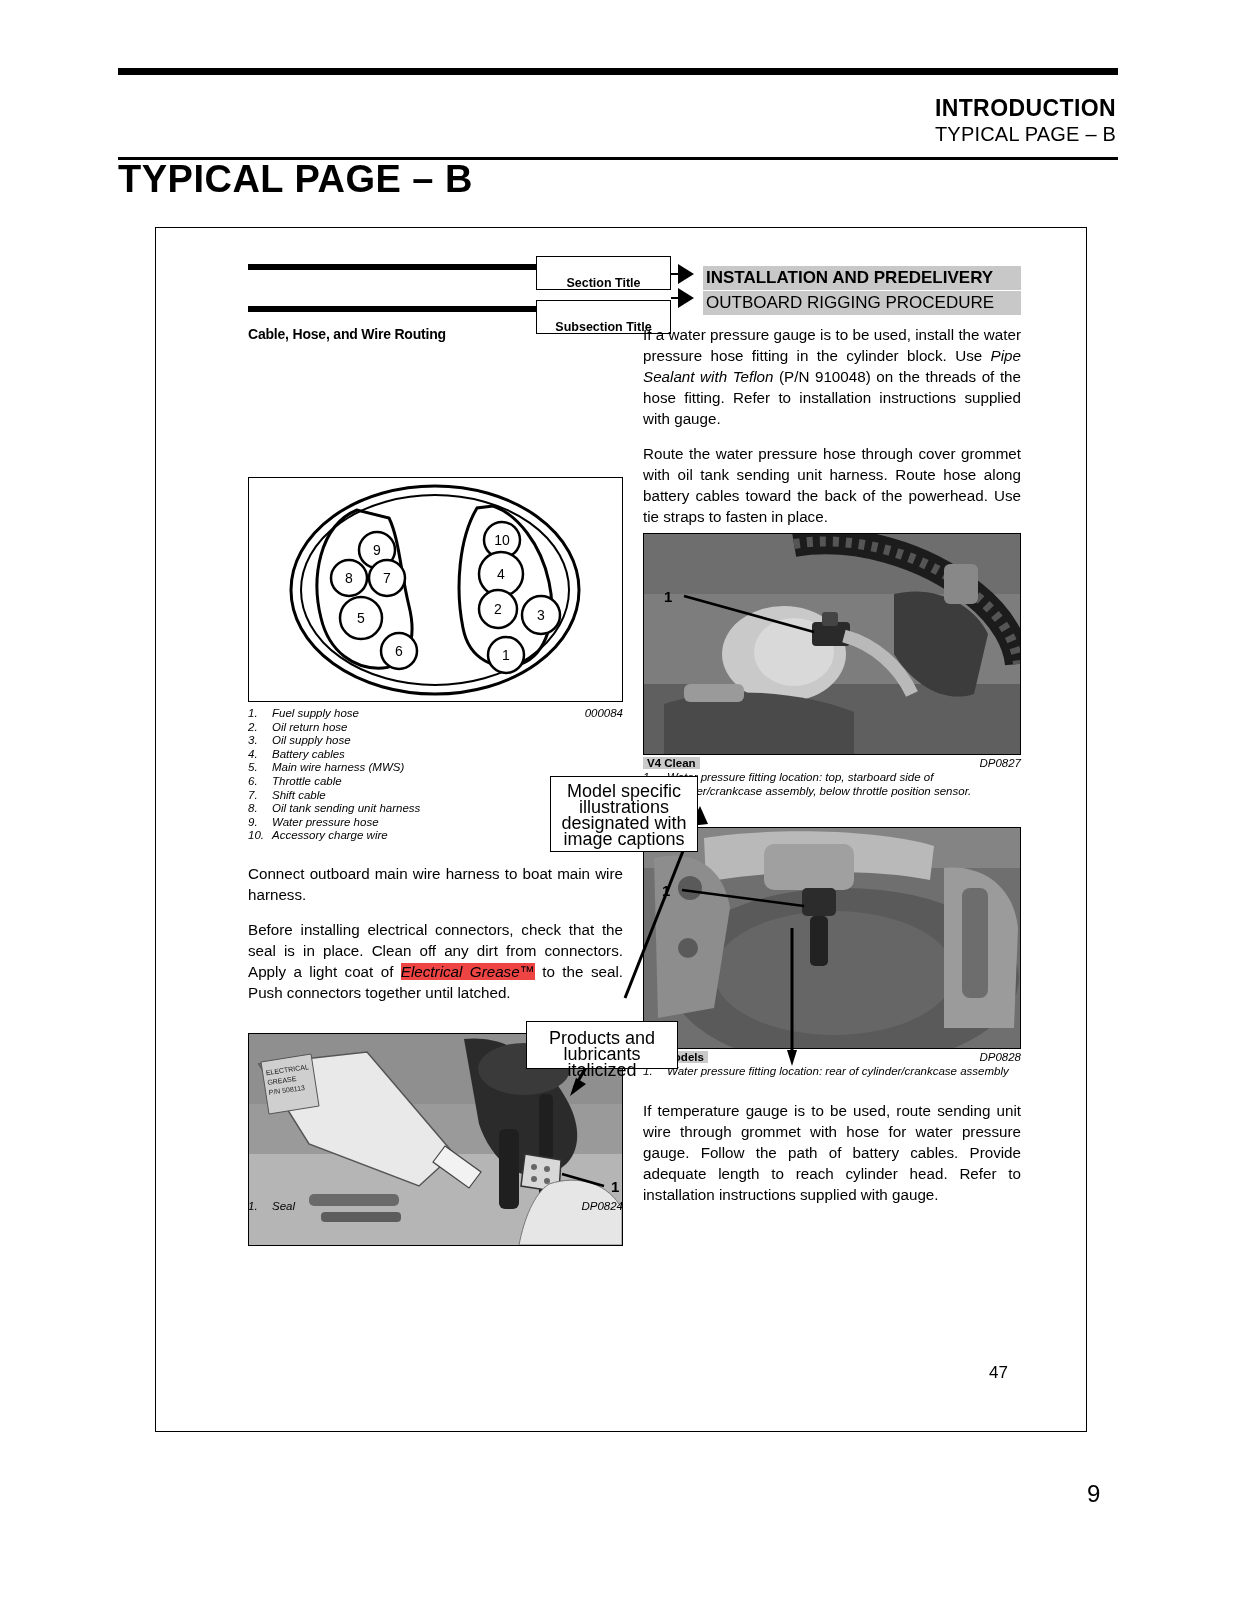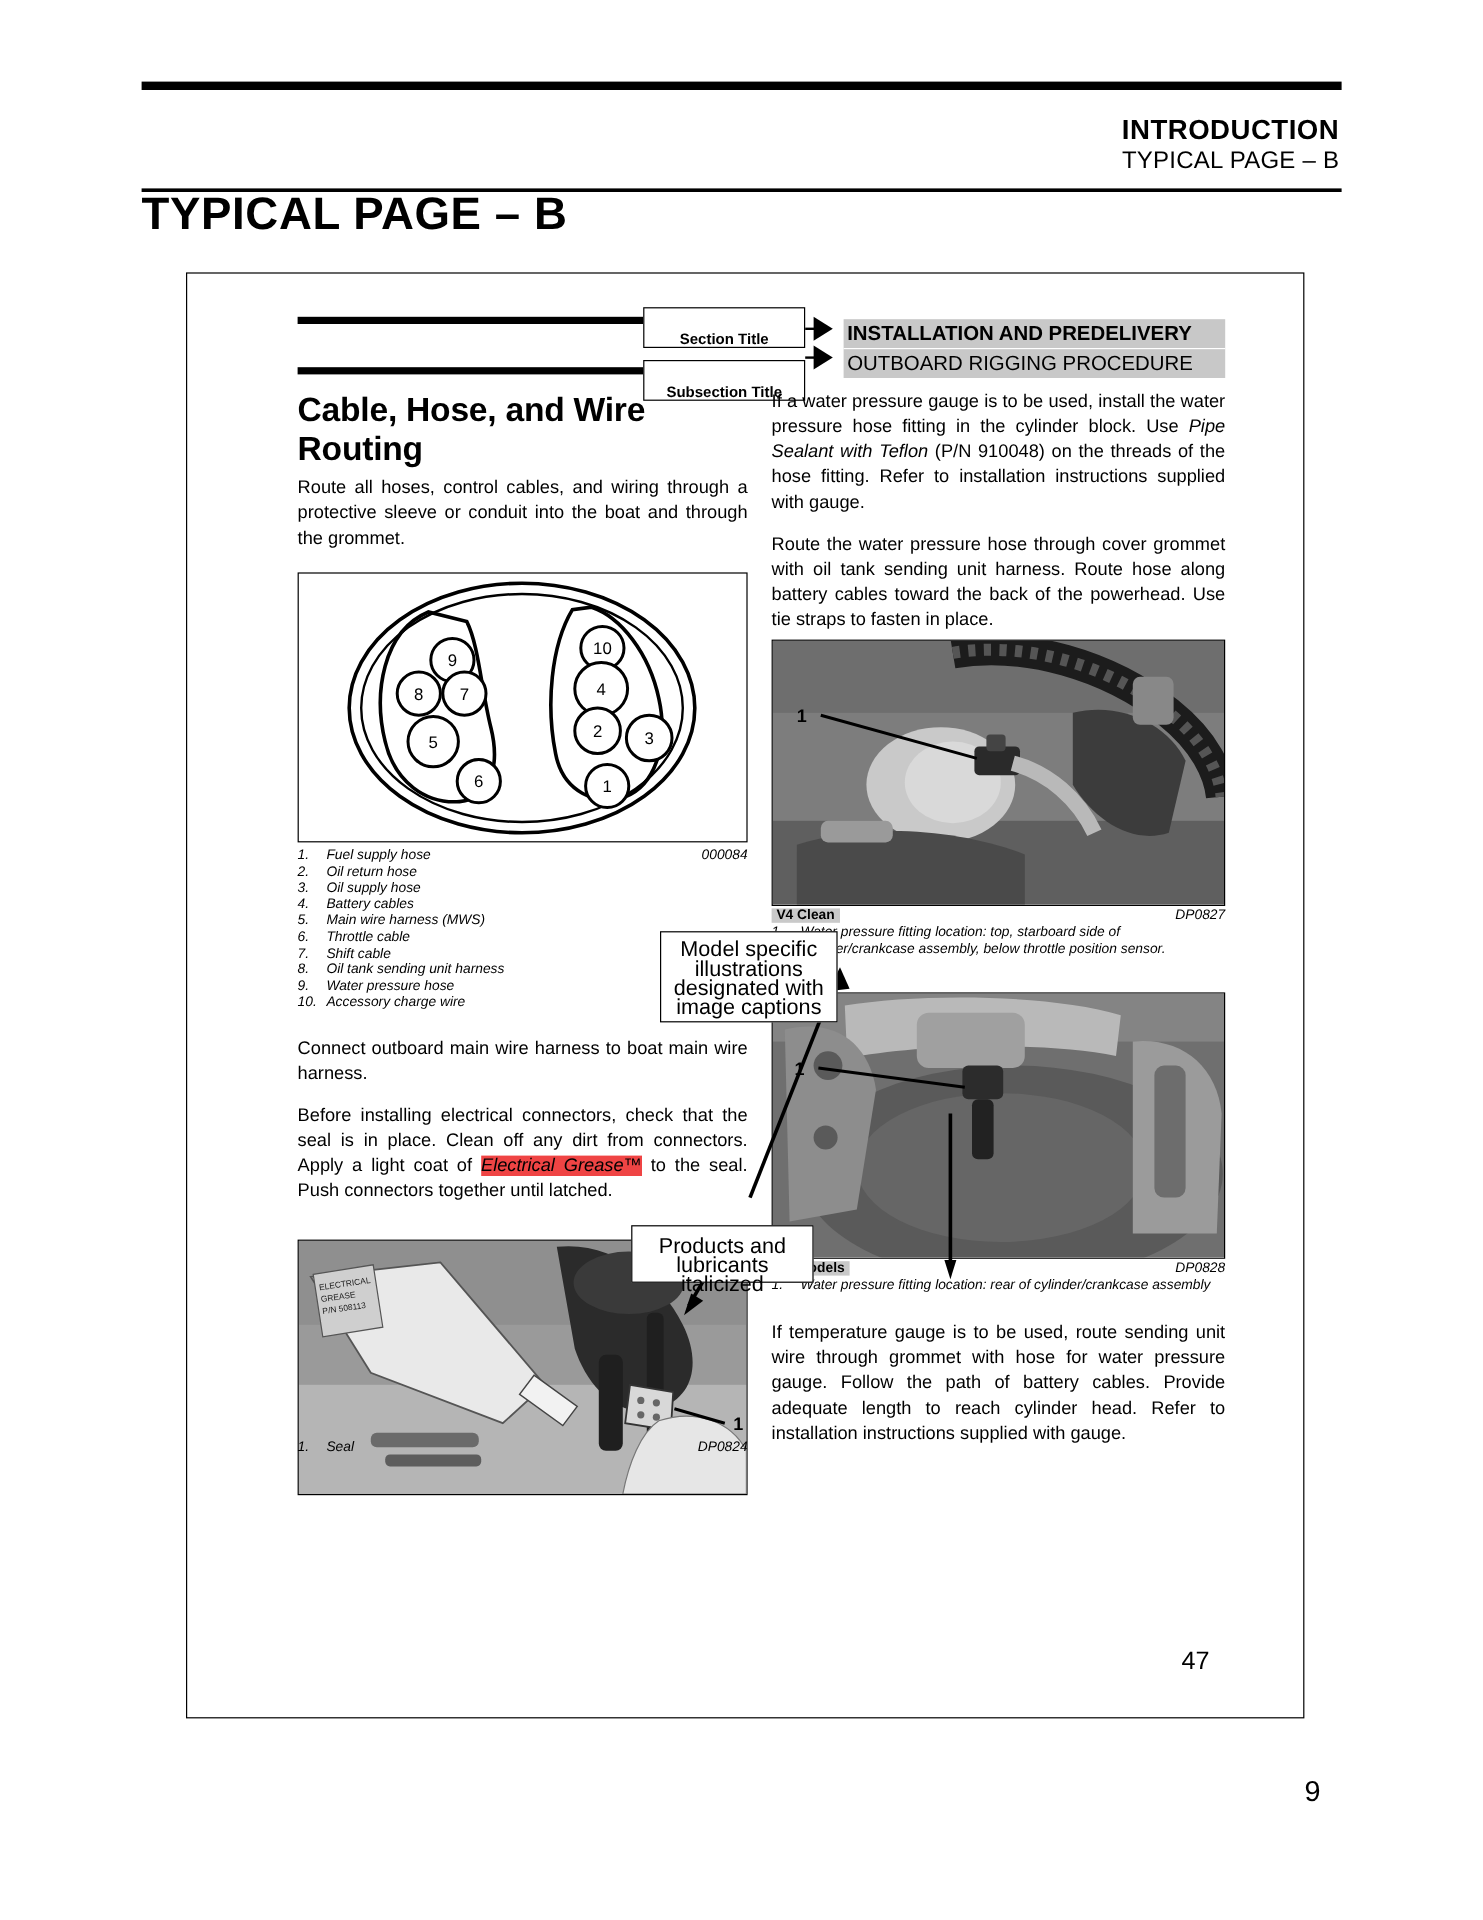--- a/index.html
+++ b/index.html
@@ -72,22 +72,22 @@
 
   .page-number-bottom {
     position: absolute;
     left: 1087px;
     top: 1480px;
     font-size: 24px;
   }
   .inner-page-num {
     position: absolute;
     right: 78px;
-    bottom: 34px;
-    font-size: 21px;
+    bottom: 48px;
+    font-size: 17px;
   }
 
   
   .col-left {
     position: absolute;
     left: 92px;
     top: 28px;
     width: 375px;
   }
   .col-right {
@@ -174,21 +174,21 @@
   .arrow-2 { left: 522px; top: 60px; }
   .arrow-line {
     position: absolute;
     background: #000;
     height: 2px;
   }
   .al-1 { left: 515px; top: 45px; width: 12px; }
   .al-2 { left: 515px; top: 69px; width: 12px; }
 
   h2.sec-head {
-    font-size: 28px;
+    font-size: 14px;
     font-weight: bold;
     margin: 0 0 6px 0;
     letter-spacing: -0.2px;
   }
   p.body {
     font-size: 15.2px;
     line-height: 21px;
     margin: 0 0 14px 0;
     text-align: justify;
   }
@@ -309,21 +309,20 @@
   <div class="arrow-head arrow-1"></div>
   <div class="arrow-head arrow-2"></div>
 
   <div class="banner-grey">
     <div class="b1">INSTALLATION AND PREDELIVERY</div>
     <div class="b2">OUTBOARD RIGGING PROCEDURE</div>
   </div>
 
   <div class="col-left" style="top:98px;">
     <h2 class="sec-head">Cable, Hose, and Wire Routing</h2>
-    <p class="body">Route all hoses, control cables, and wiring through a protective sleeve or conduit into the boat and through the grommet.</p>
   </div>
 
   <div class="figframe" style="position:absolute; left:92px; top:249px; width:375px; height:225px;">
     <svg width="373" height="223" viewBox="0 0 373 223">
       <ellipse cx="186" cy="112" rx="144" ry="104" fill="#fff" stroke="#000" stroke-width="3"></ellipse>
       <ellipse cx="186" cy="112" rx="134" ry="95" fill="#fff" stroke="#000" stroke-width="2"></ellipse>
 
       <path d="M108 32 C70 48 62 100 72 140 C80 174 106 192 134 190 C160 188 168 160 160 128 C152 96 150 60 140 40 Z" fill="none" stroke="#000" stroke-width="3"></path>
 
       <path d="M228 30 C210 60 206 110 214 150 C220 182 248 194 272 186 C298 176 308 140 300 104 C292 66 268 36 244 28 Z" fill="none" stroke="#000" stroke-width="3"></path>

